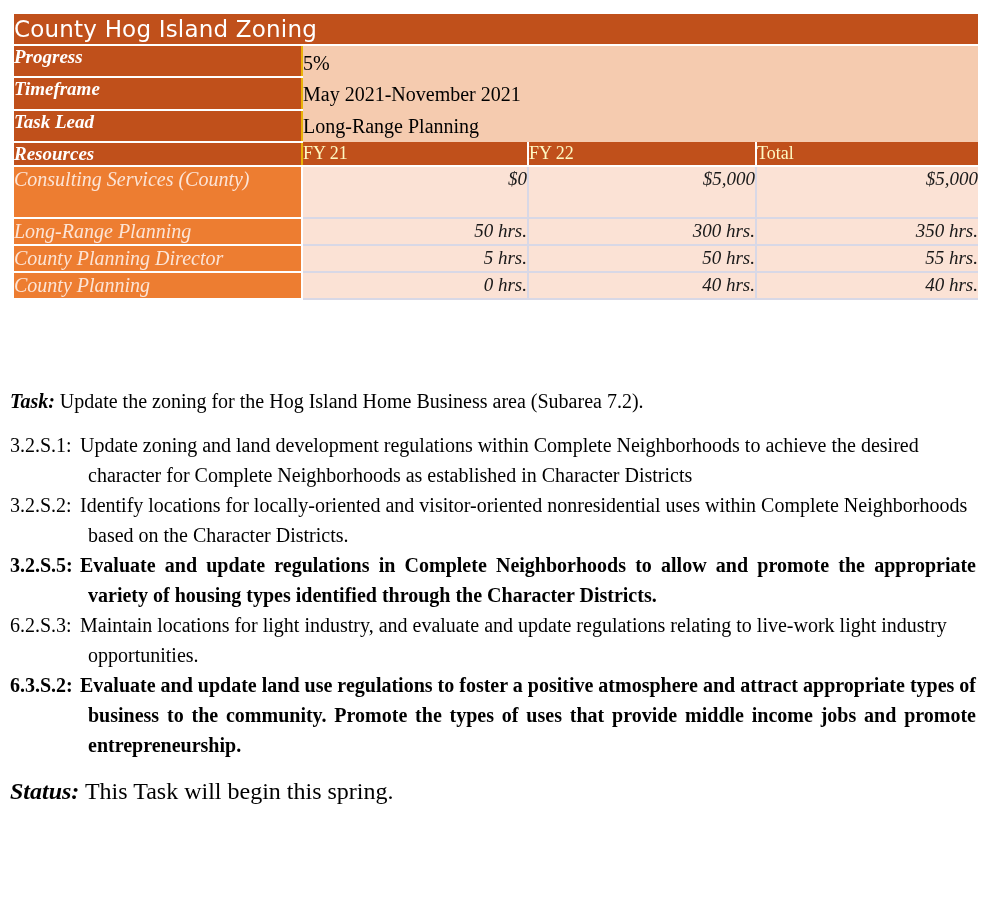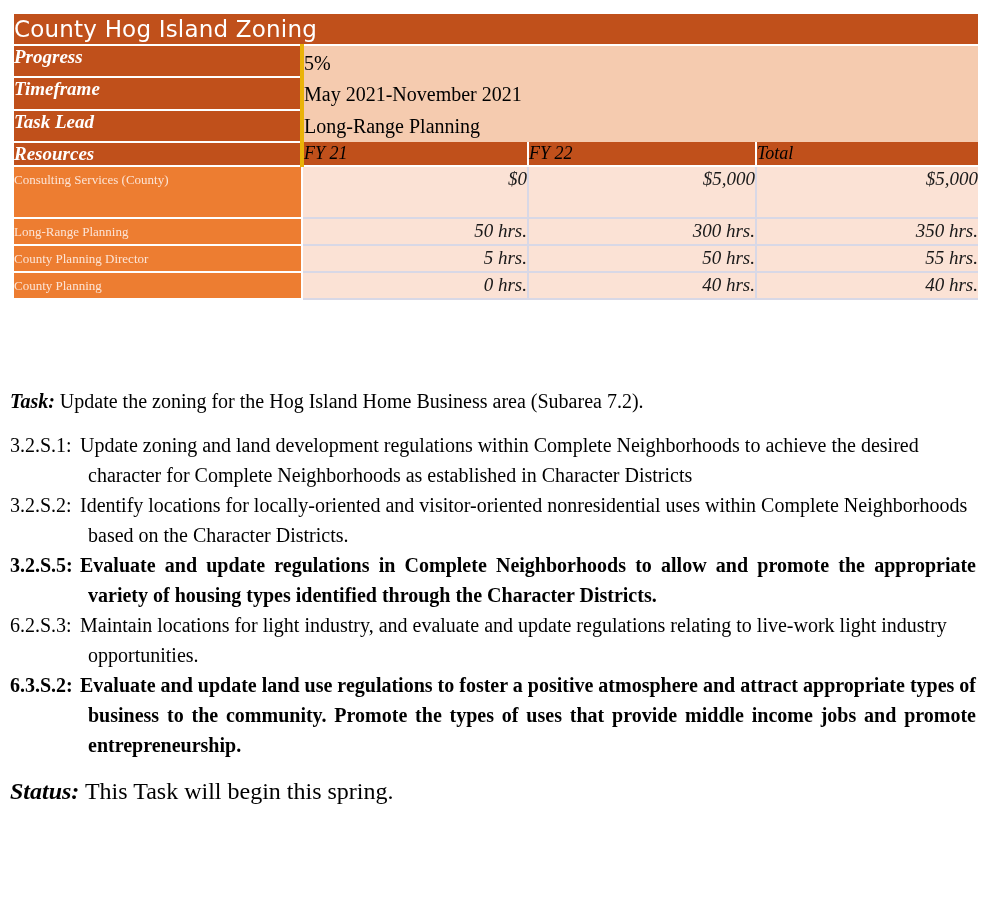--- a/index.html
+++ b/index.html
@@ -53,27 +53,28 @@
   
   .lbl-dark {
     background: #C0501B;
     color: #FFFFFF;
     font-style: italic;
     font-weight: bold;
     font-size: 19px;
     line-height: 22px;
     padding: 5px 0 5px 14px;
     border-bottom: 2px solid #FFFFFF;
-    border-right: 4px solid #eab308;
+    border-right: 2px solid #eab308;
   }
   
   .lbl-light {
     background: #ED7D31;
     color: #FCE4D6;
-    font-size: 13px;
+    font-style: italic;
+    font-size: 20px;
     line-height: 25px;
     padding: 4px 0 4px 14px;
     border-bottom: 2px solid #FFFFFF;
     border-right: 2px solid #FFFFFF;
     margin-left: 8px;
   }
 
   
   .val-top {
     background: #F5CBAF;
@@ -86,22 +87,21 @@
     white-space: nowrap;
   }
   .val-top .vline.first {
     line-height: 30px;
     padding-top: 2px;
   }
 
   
   .col-head {
     background: #C0501B;
-    color: #000000;
-    font-style: italic;
+    color: #fef9c3;
     font-size: 18px;
     line-height: 22px;
     padding: 4px 0 5px 12px;
     border-bottom: 2px solid #FFFFFF;
     border-right: 2px solid #FFFFFF;
   }
   .col-head.last { border-right: none; }
 
   
   .num {

